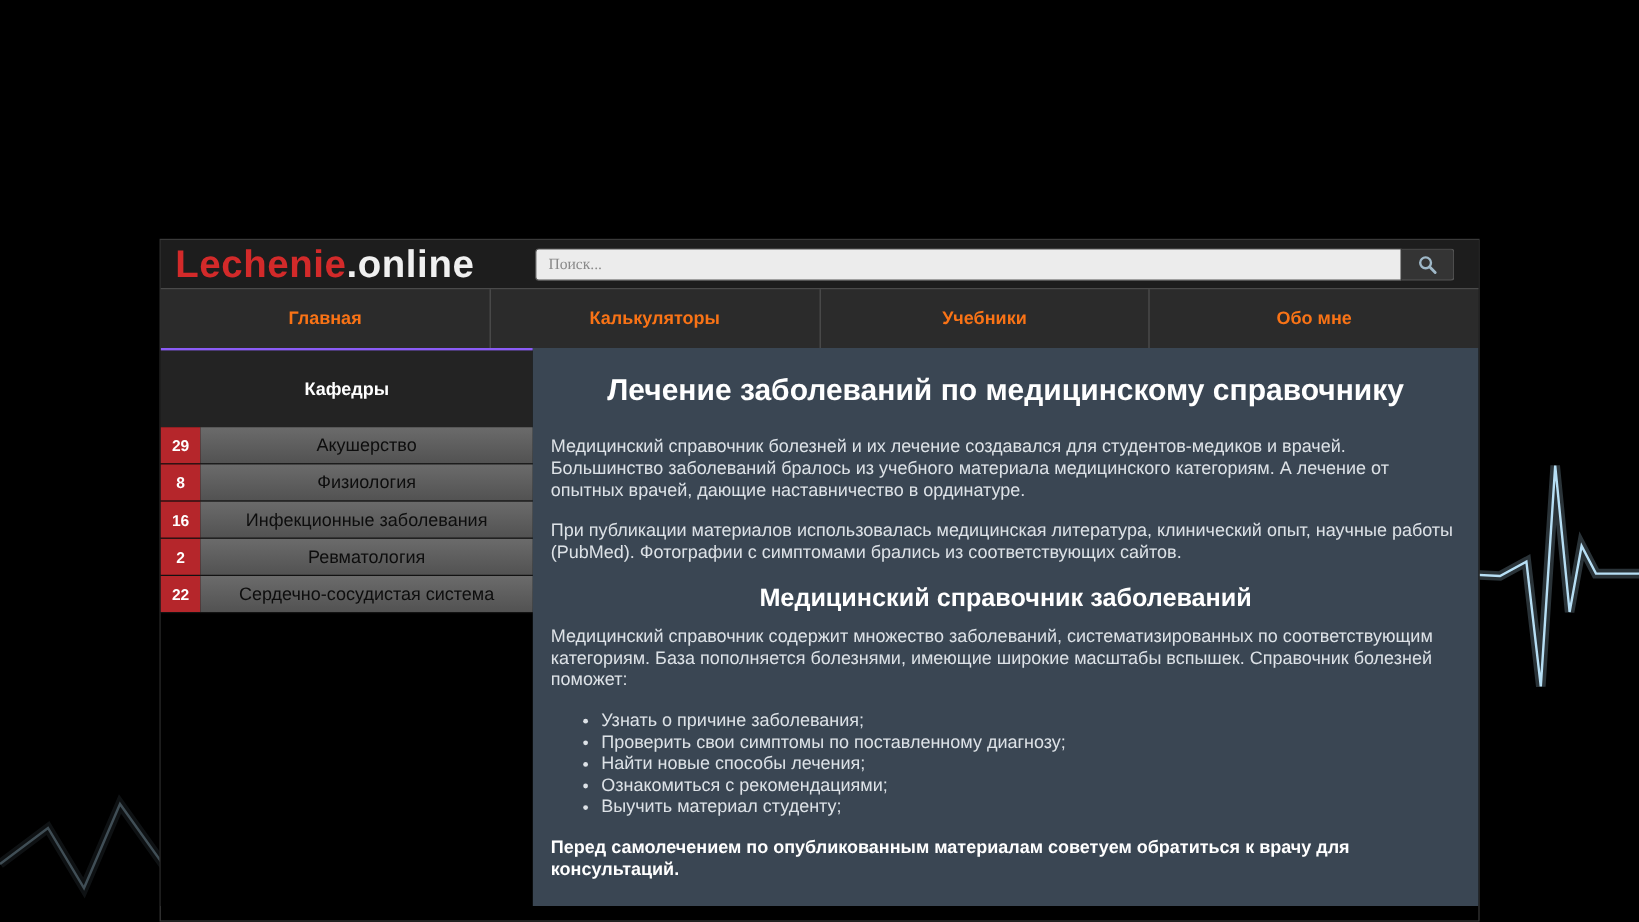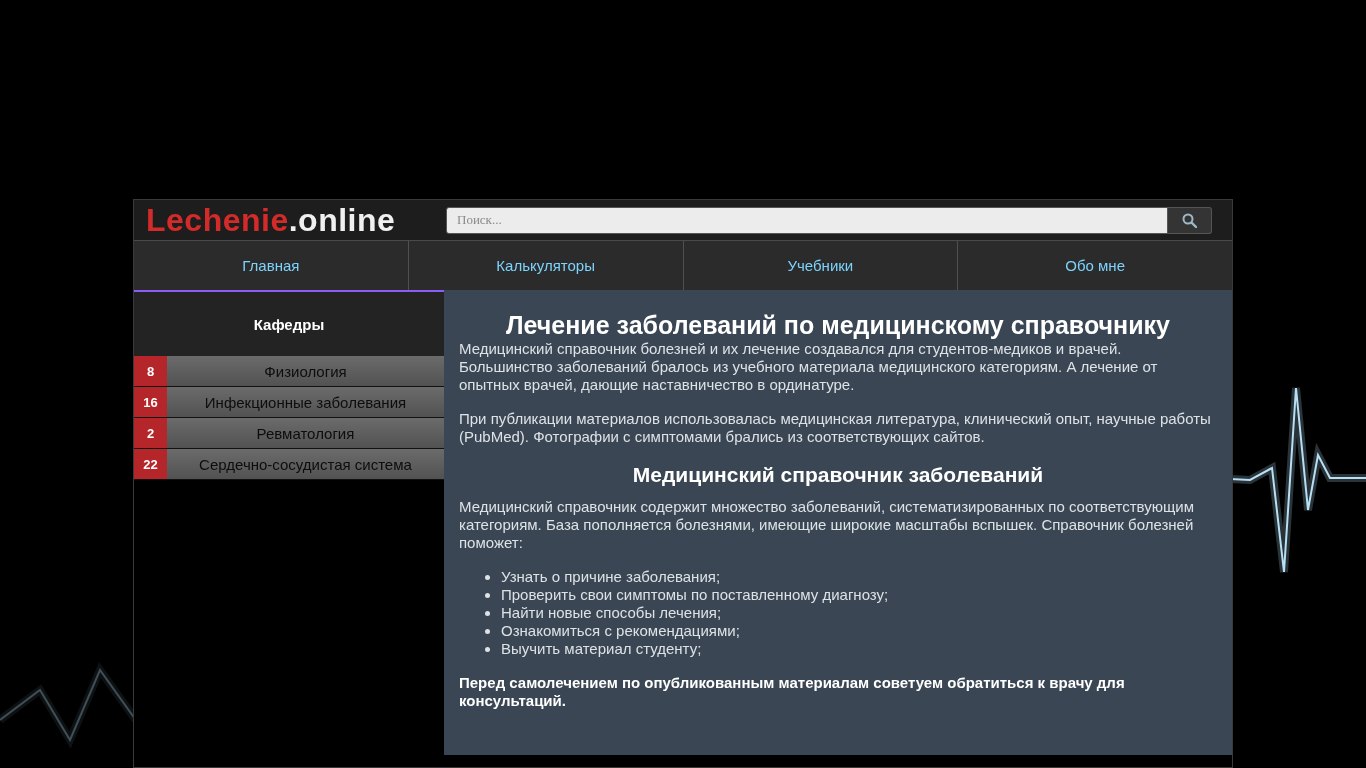--- a/index.html
+++ b/index.html
@@ -28,41 +28,41 @@
                   border-radius:3px 0 0 3px; padding:0 10px; font-size:13px;
                   color:#444; outline:none; font-family:Liberation Serif, serif; }
   .search-input::placeholder { color:#8a8a8a; }
   .search-btn { width:44px; height:27px; background:#343434; border:1px solid #555;
                 border-left:none; border-radius:0 3px 3px 0; display:flex;
                 align-items:center; justify-content:center; cursor:pointer; }
 
   
   .nav { height:50px; display:flex; background:#2b2b2b; border-top:1px solid #4a4a4a; }
   .nav-item { flex:1; display:flex; align-items:center; justify-content:center;
-              color:#7dd3fc; font-weight:normal; font-size:15px; cursor:pointer;
+              color:#f97316; font-weight:bold; font-size:15px; cursor:pointer;
               border-left:1px solid #505050; }
   .nav-item:first-child { border-left:none; }
 
   
   .body-row { display:flex; height:465px; background:#000; }
   .sidebar { width:310px; background:#000; }
   .sidebar-title { height:66px; background:#232323; color:#fff; font-weight:bold;
                    font-size:15px; display:flex; align-items:center;
                    justify-content:center; border-top:2px solid #8b5cf6; }
   .dept { display:flex; height:31px; border-bottom:1px solid #121212; cursor:pointer; }
   .dept-count { width:33px; background:#b5262b; color:#fff; font-weight:bold;
                 font-size:13px; display:flex; align-items:center; justify-content:center; }
   .dept-label { flex:1; background:linear-gradient(#6b6b6b,#525252); color:#0d0d0d;
                 font-size:15px; display:flex; align-items:center; justify-content:center; }
 
   
   .main { flex:1; background:#3a4653; color:#dde2e7; padding:12px 15px 20px;
           font-size:15px; line-height:18px; overflow:hidden; }
   .main-title { font-size:25px; line-height:30px; font-weight:bold; color:#fff;
-                text-align:center; margin:8px 0 0; }
+                text-align:center; margin:8px 0 24px; }
   .main p { margin:0 0 16px; }
   .sub-title { font-size:21px; font-weight:bold; color:#fff; text-align:center;
                margin:20px 0 14px; }
   .main ul { margin:16px 0 16px; padding-left:42px; }
   .main li { margin:0; }
   .warning { font-weight:bold; color:#fff; margin-top:34px; }
 </style>
 </head>
 <body>
 
@@ -98,20 +98,24 @@
     <div class="nav-item">Учебники</div>
     <div class="nav-item">Обо мне</div>
   </div>
 
   <div class="body-row">
 
     <div class="sidebar">
       <div class="sidebar-title">Кафедры</div>
 
       <div class="dept">
+        <span class="dept-count">29</span>
+        <span class="dept-label">Акушерство</span>
+      </div>
+      <div class="dept">
         <span class="dept-count">8</span>
         <span class="dept-label">Физиология</span>
       </div>
       <div class="dept">
         <span class="dept-count">16</span>
         <span class="dept-label">Инфекционные заболевания</span>
       </div>
       <div class="dept">
         <span class="dept-count">2</span>
         <span class="dept-label">Ревматология</span>

